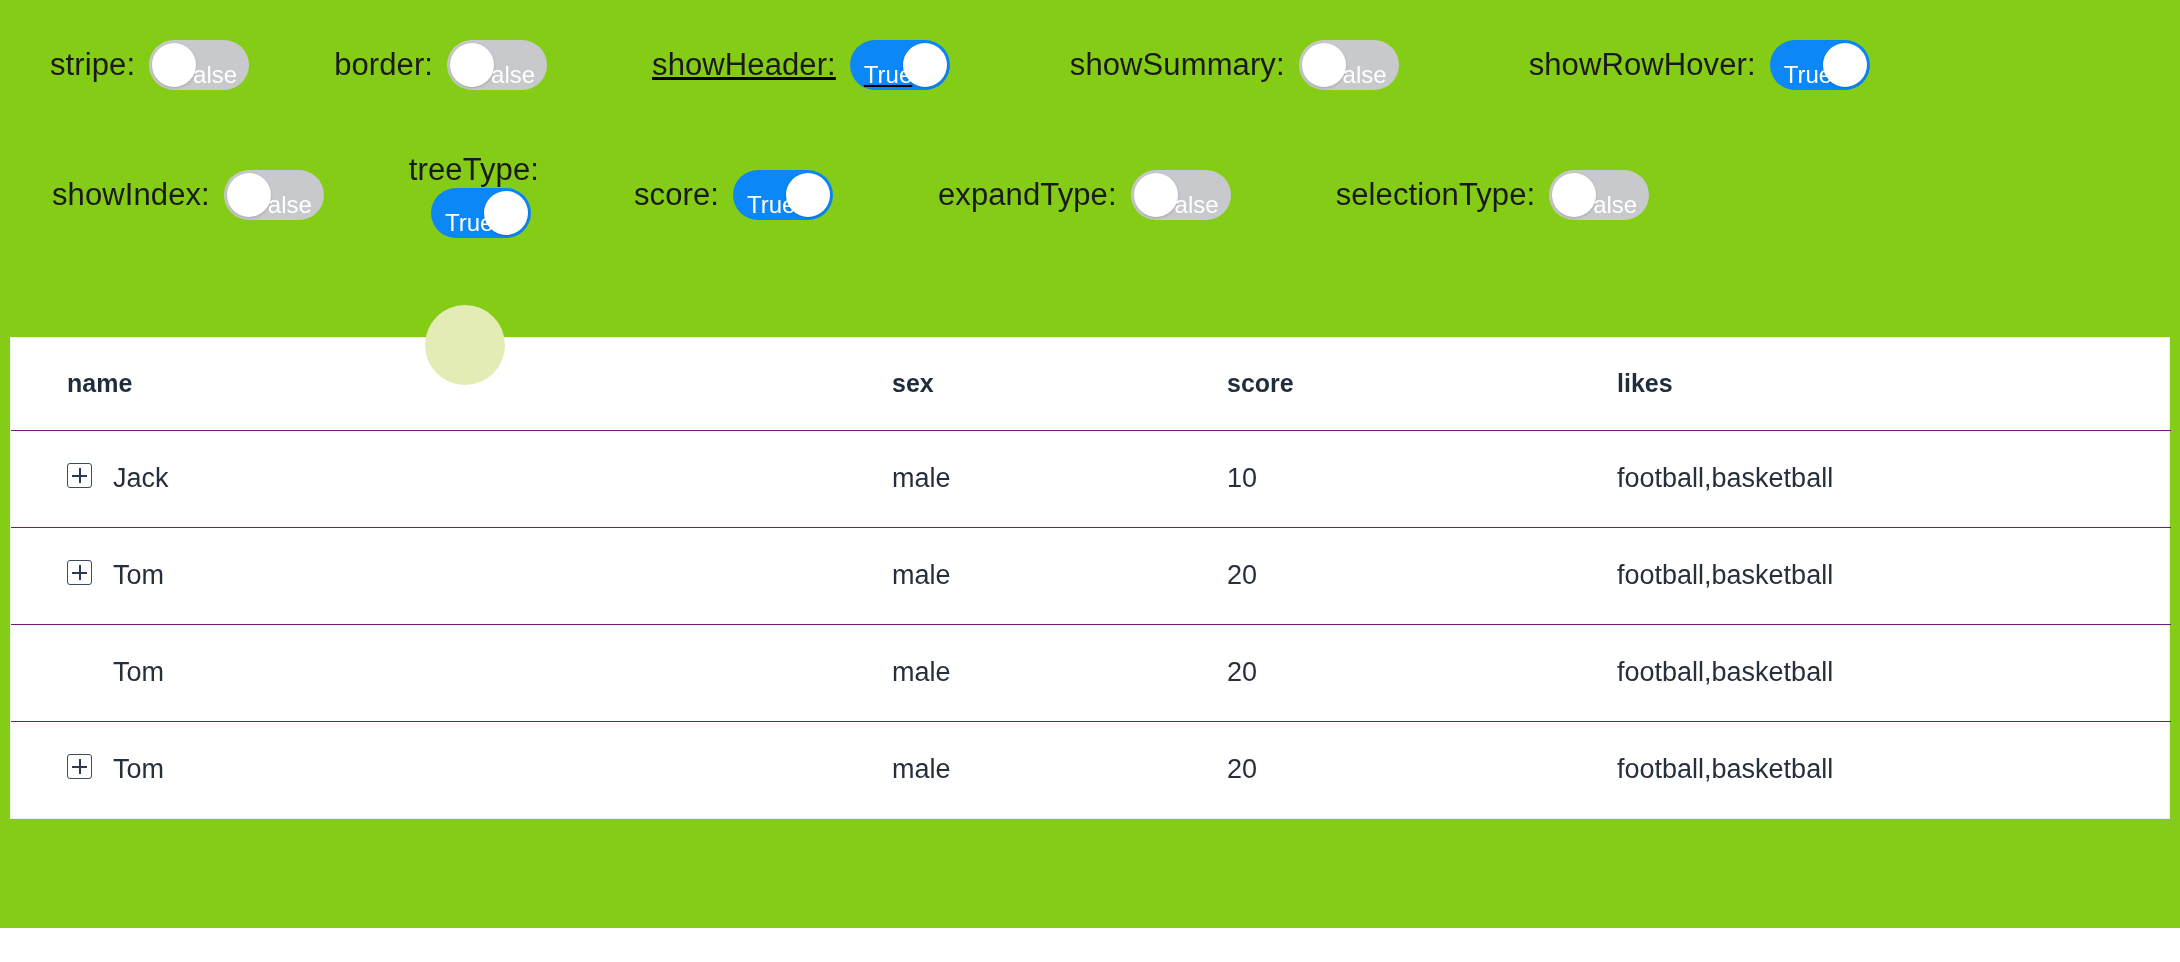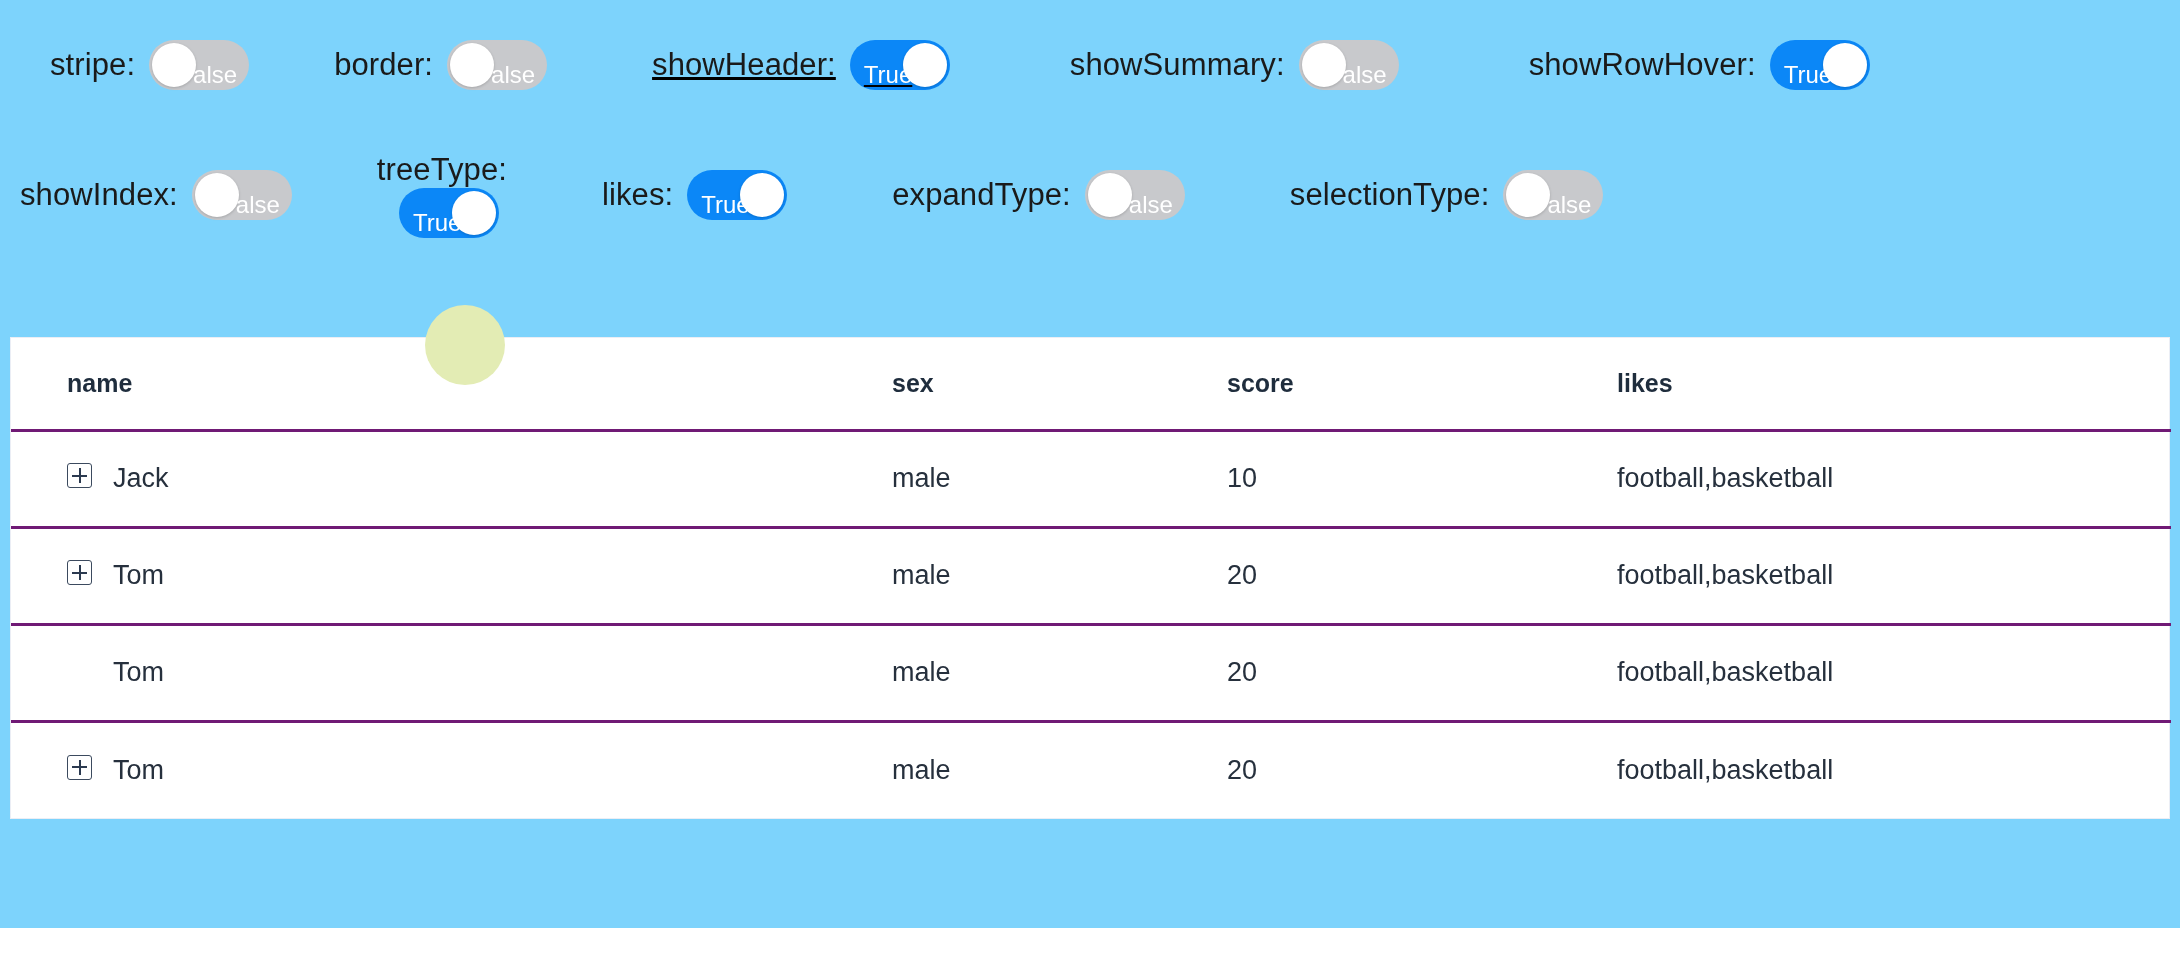--- a/index.html
+++ b/index.html
@@ -10,38 +10,38 @@
     height: 962px;
     background: #ffffff;
     font-family: "Liberation Sans", sans-serif;
     overflow: hidden;
   }
 
   .page {
     position: relative;
     width: 2180px;
     height: 928px;
-    background: #7dd3fc;
+    background: #84cc16;
   }
 
   
   .controls {
     position: absolute;
     left: 0;
     top: 0;
     width: 2180px;
   }
   .control-row {
     display: flex;
     align-items: center;
     height: 130px;
     padding-left: 50px;
   }
   .control-row.row-1 { padding-left: 50px; }
-  .control-row.row-2 { padding-left: 20px; }
+  .control-row.row-2 { padding-left: 52px; }
 
   .control {
     display: flex;
     align-items: center;
     white-space: nowrap;
   }
   .control-label {
     font-size: 31px;
     color: #1a1a1a;
     font-family: "Liberation Sans", sans-serif;
@@ -100,21 +100,21 @@
     border-bottom: 1px solid #ebeef5;
     background: #ffffff;
   }
   .tbl {
     width: 100%;
     border-collapse: collapse;
     table-layout: fixed;
   }
   .tbl th, .tbl td {
     text-align: left;
-    border-bottom: 3px solid #701a75;
+    border-bottom: 1px solid #701a75;
     padding: 0 0 0 56px;
     font-weight: normal;
     vertical-align: middle;
   }
   .tbl thead th {
     height: 92px;
     font-size: 25px;
     color: #1f2d3d;
     font-weight: bold;
     font-family: "Liberation Sans", sans-serif;
@@ -232,21 +232,21 @@
           </span>
         </div>
         <div class="control" style="margin-left: 85px; flex-direction: column;">
           <span class="control-label">treeType:</span>
           <span class="switch on">
             <span class="txt">True</span>
             <span class="knob"></span>
           </span>
         </div>
         <div class="control" style="margin-left: 95px;">
-          <span class="control-label">likes:</span>
+          <span class="control-label">score:</span>
           <span class="switch on">
             <span class="txt">True</span>
             <span class="knob"></span>
           </span>
         </div>
         <div class="control" style="margin-left: 105px;">
           <span class="control-label">expandType:</span>
           <span class="switch off">
             <span class="txt">False</span>
             <span class="knob"></span>

